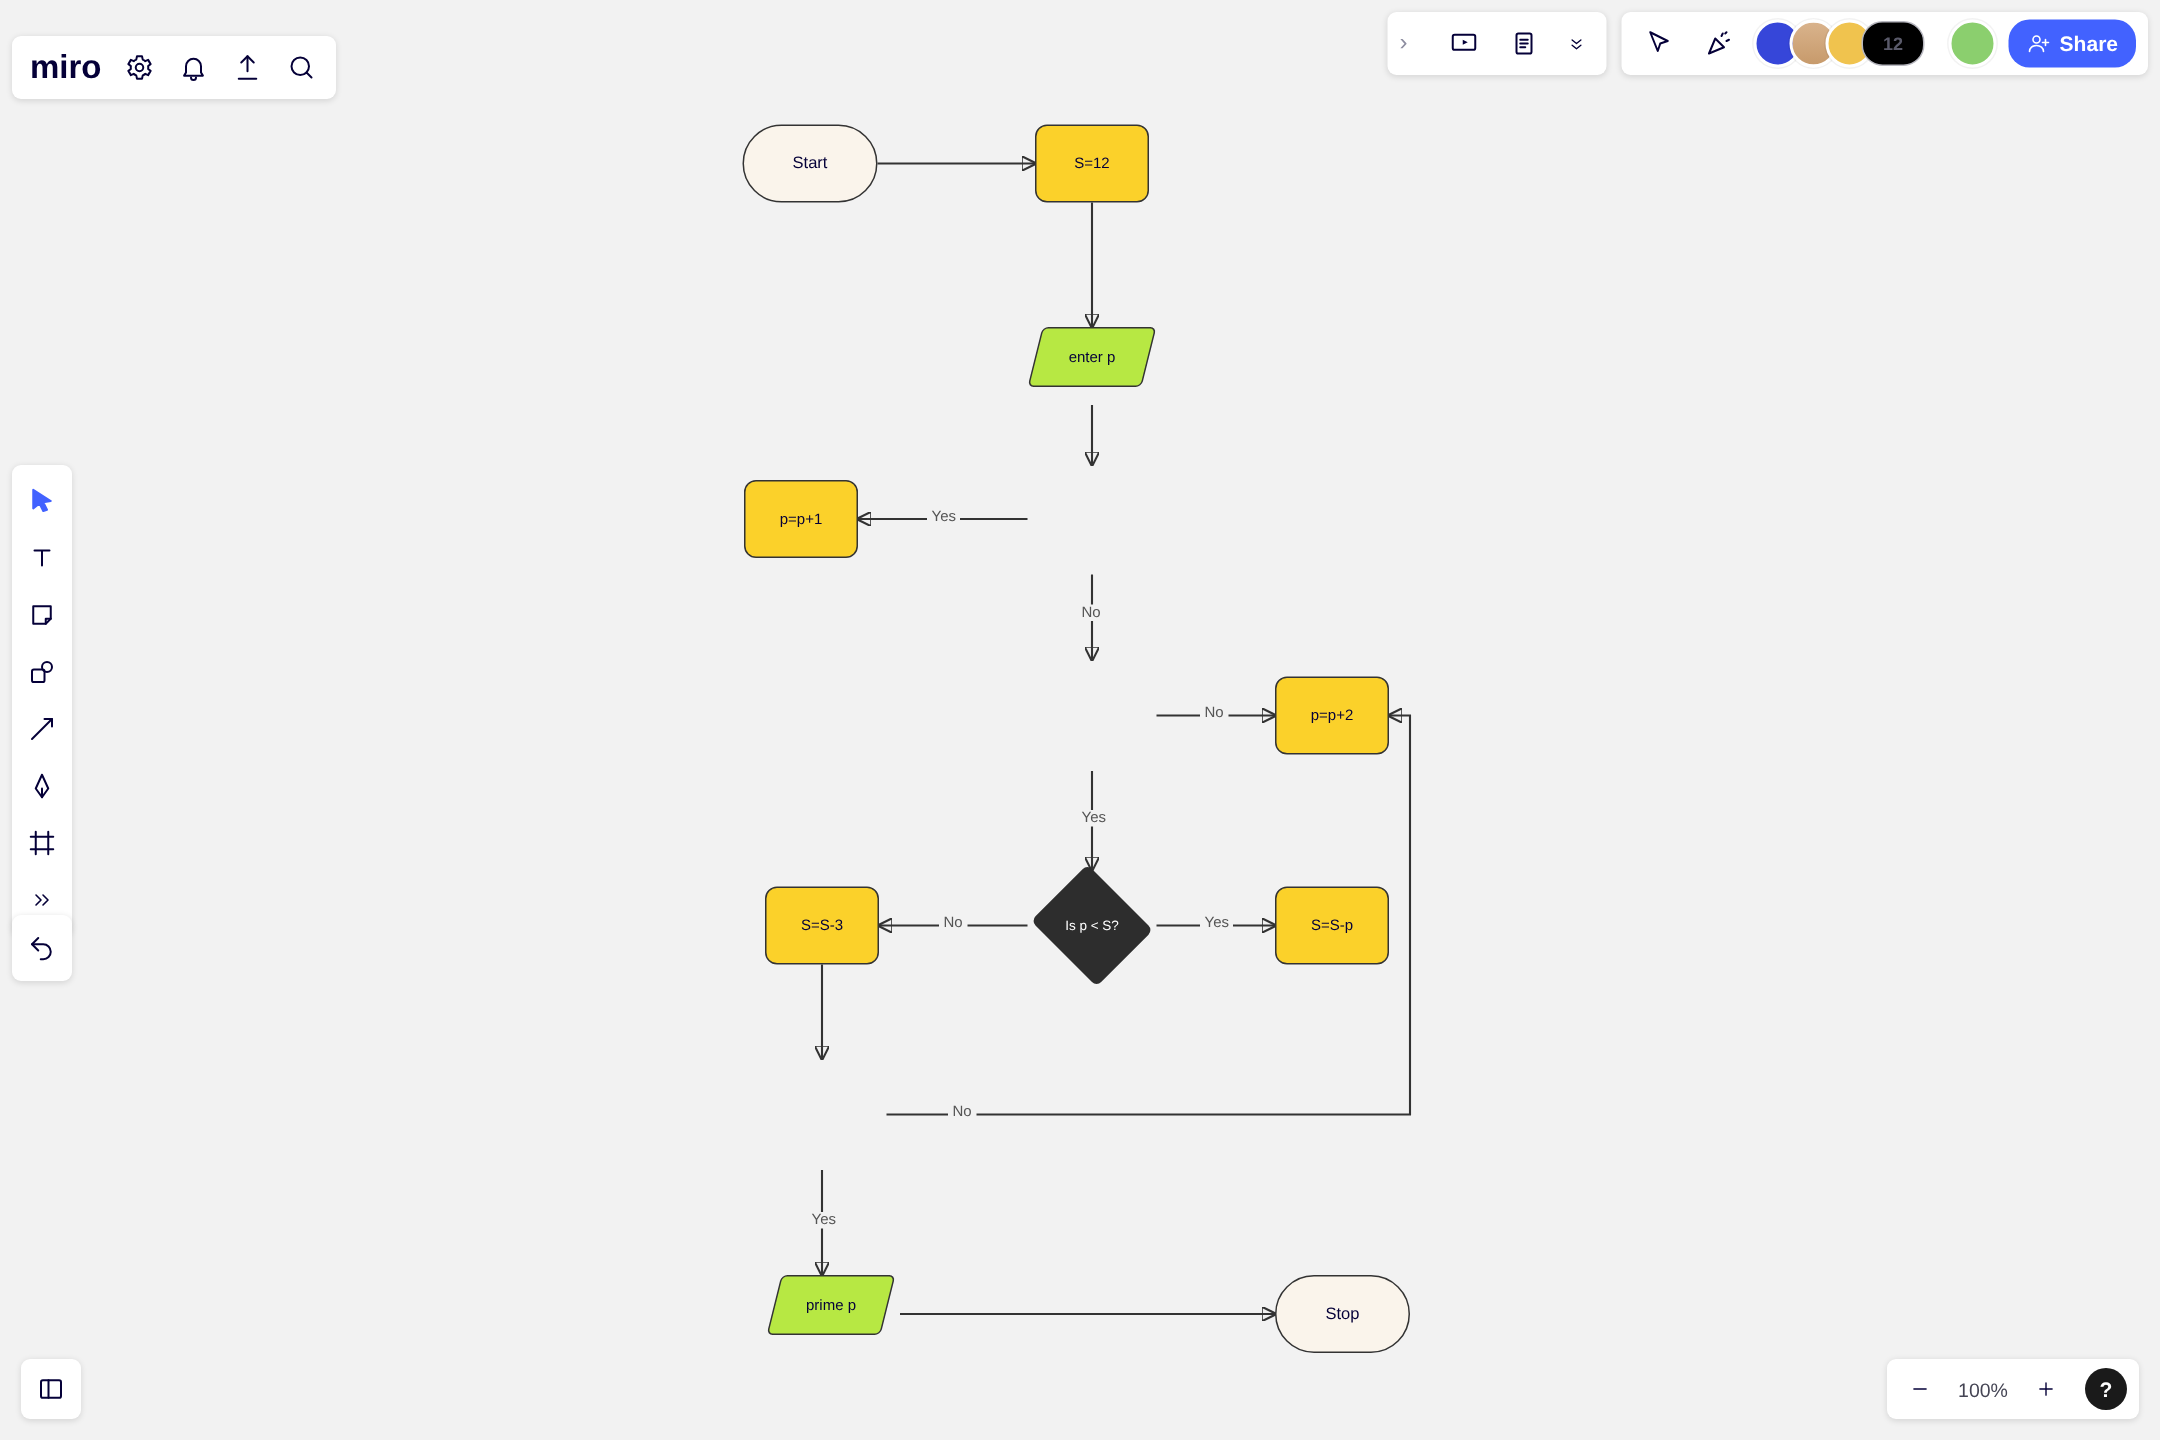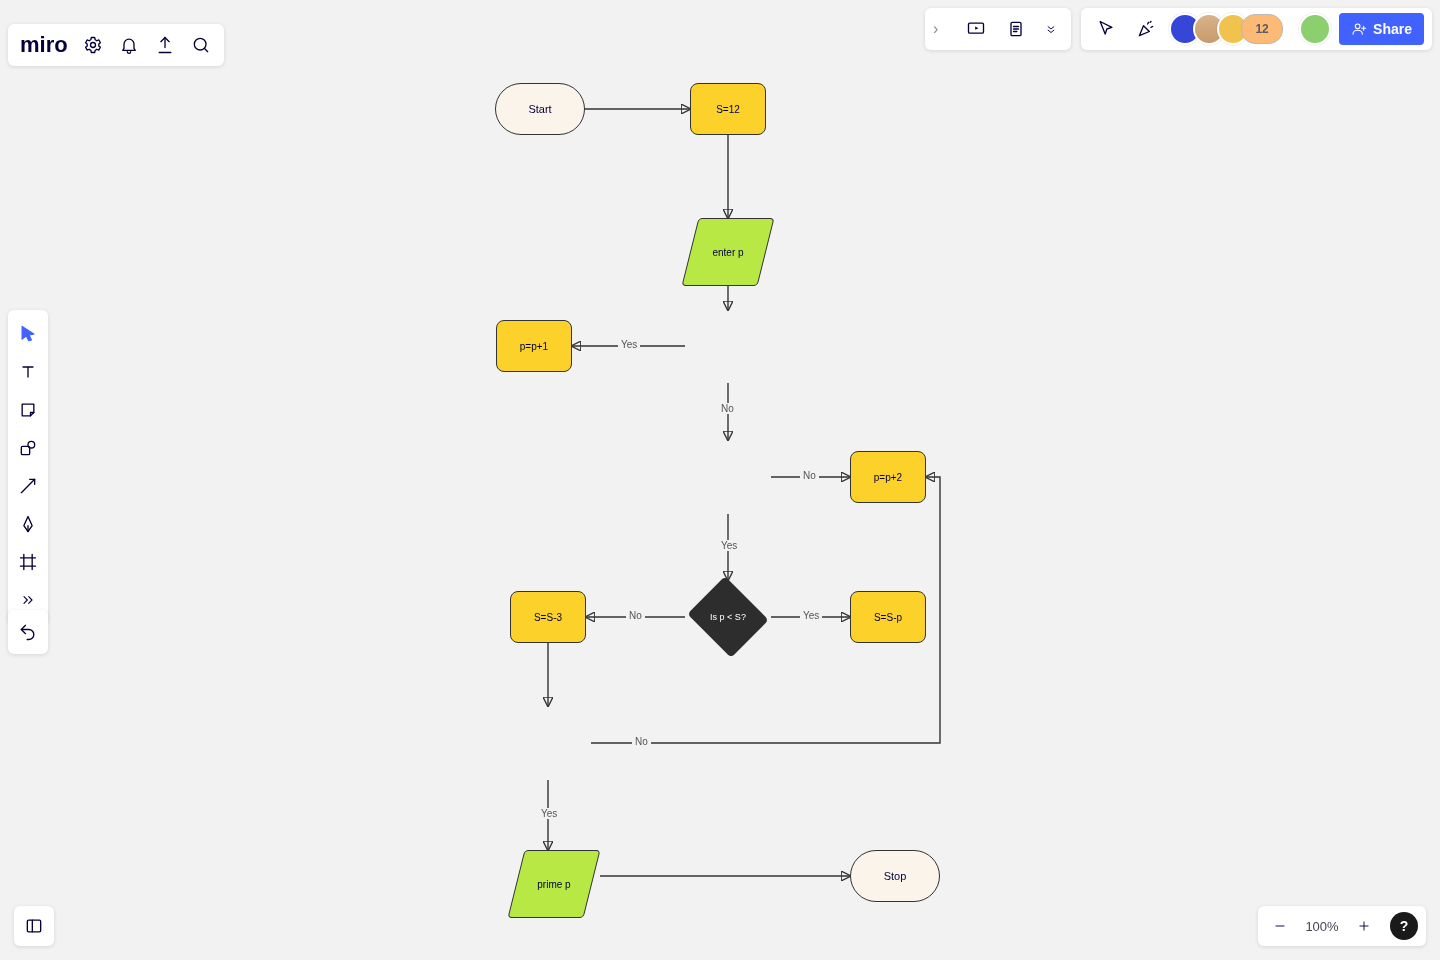--- a/index.html
+++ b/index.html
@@ -23,41 +23,41 @@
   .iconbtn{width:34px;height:34px;border-radius:4px;display:flex;align-items:center;justify-content:center;cursor:pointer;color:var(--ink)}
   .icon{width:20px;height:20px;stroke:currentColor;stroke-width:1.6;fill:none;stroke-linecap:round;stroke-linejoin:round}
   
   .top-right{position:absolute;top:8px;right:8px;display:flex;gap:10px}
   .tr-panel{height:42px;padding:0 8px;gap:6px}
   .avatar{width:28px;height:28px;border-radius:50%;background:#ccc;border:2px solid #fff;box-shadow:0 0 0 1px rgba(0,0,0,.05);display:inline-block}
   .avatar.alone{margin-right:2px}
   .avatars{display:flex;align-items:center}
   .avatars .avatar{margin-left:-8px}
   .avatars .avatar:first-child{margin-left:0}
-  .badge{min-width:28px;height:28px;border-radius:14px;border:1.5px solid #b8b8c0;background:#fdba74;font-size:12px;font-weight:600;color:#5a5a6a;display:flex;align-items:center;justify-content:center;margin-left:-8px;padding:0 6px}
-  .share-btn{height:32px;border-radius:4px;background:var(--blue);color:#fff;border:none;display:flex;align-items:center;gap:6px;padding:0 12px;font-size:14px;font-weight:600;cursor:pointer}
+  .badge{min-width:28px;height:28px;border-radius:14px;border:1.5px solid #b8b8c0;background:#000000;font-size:12px;font-weight:600;color:#5a5a6a;display:flex;align-items:center;justify-content:center;margin-left:-8px;padding:0 6px}
+  .share-btn{height:32px;border-radius:14px;background:var(--blue);color:#fff;border:none;display:flex;align-items:center;gap:6px;padding:0 12px;font-size:14px;font-weight:600;cursor:pointer}
   .share-btn .icon{width:16px;height:16px;stroke:#fff}
   .chev{width:20px;color:#8d8da0}
   
   .left-tools{position:absolute;top:310px;left:8px;width:40px;padding:6px 0;flex-direction:column;gap:2px}
   .left-tools .iconbtn{width:36px;height:36px}
   .select-icon{color:var(--blue)}
   .undo-panel{position:absolute;top:610px;left:8px;width:40px;height:44px;justify-content:center}
   
   .bottom-left{position:absolute;bottom:14px;left:14px;width:40px;height:40px;justify-content:center}
   
   .zoom{position:absolute;bottom:14px;right:14px;height:40px;padding:0 8px;gap:8px}
   .zoom .pct{font-size:13px;min-width:40px;text-align:center;color:#454554}
   .help{width:28px;height:28px;border-radius:50%;background:#1a1a1a;color:#fff;display:flex;align-items:center;justify-content:center;font-size:14px;font-weight:700;margin-left:4px;cursor:pointer}
   
   .canvas{position:absolute;inset:0}
   .node{position:absolute;display:flex;align-items:center;justify-content:center;font-size:11px;text-align:left;box-sizing:border-box}
   .terminator{border:1.5px solid #333;border-radius:26px;background:var(--cream);width:90px;height:52px}
   .process{border:1.5px solid #333;border-radius:8px;background:var(--yellow);width:76px;height:52px;font-size:10px}
-  .io{width:76px;height:68px}
+  .io{width:76px;height:40px}
   .io .shape{position:absolute;inset:0;background:var(--green);border:1.5px solid #333;transform:skewX(-14deg);border-radius:4px}
   .io .txt{position:relative;font-size:10px}
   .decision{width:86px;height:74px}
   .decision .shape{position:absolute;inset:0;background:var(--dark);transform:rotate(45deg) scale(.72);border-radius:6px}
   .decision .txt{position:relative;color:#fff;font-size:9px;line-height:1.2;padding:0 6px}
   .edge-label{position:absolute;font-size:10px;color:#555;background:var(--bg);padding:0 3px}
   svg.wires{position:absolute;inset:0;overflow:visible}
   svg.wires path{fill:none;stroke:#333;stroke-width:1.4}
 </style>
 </head>

